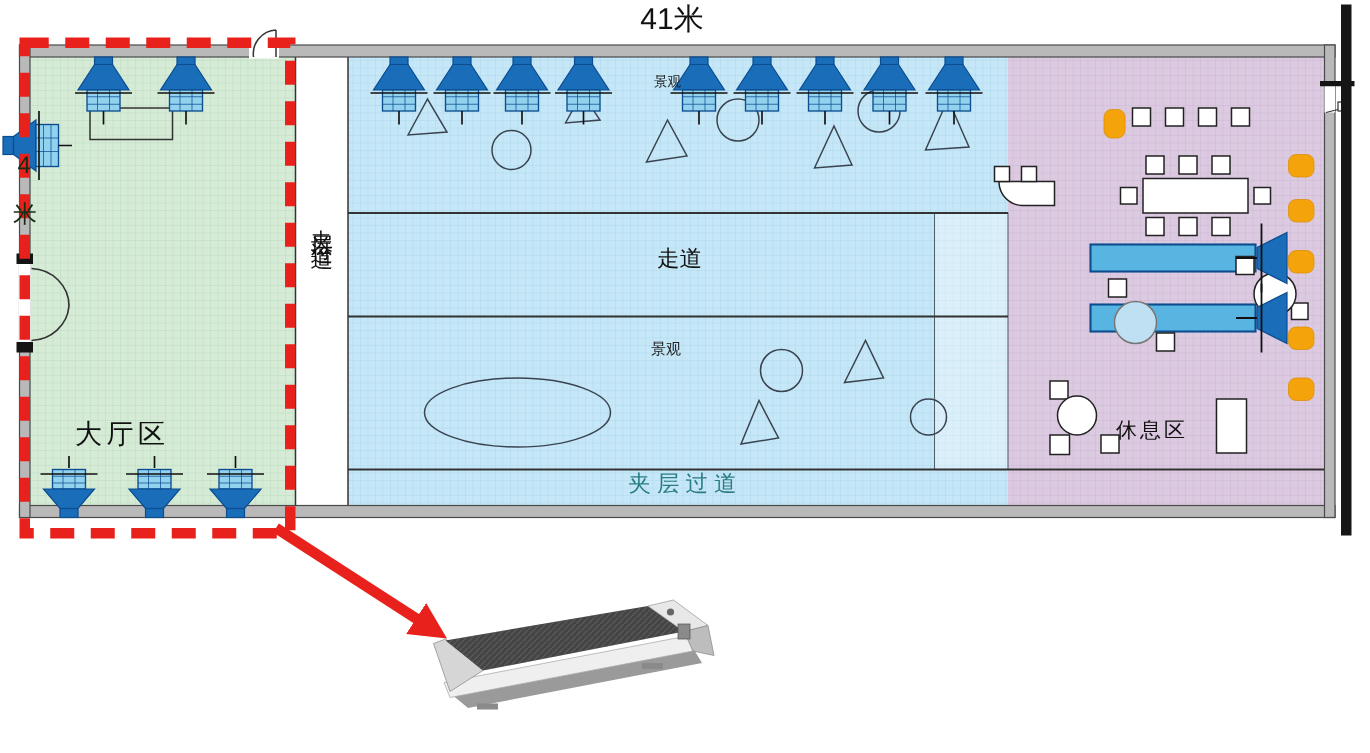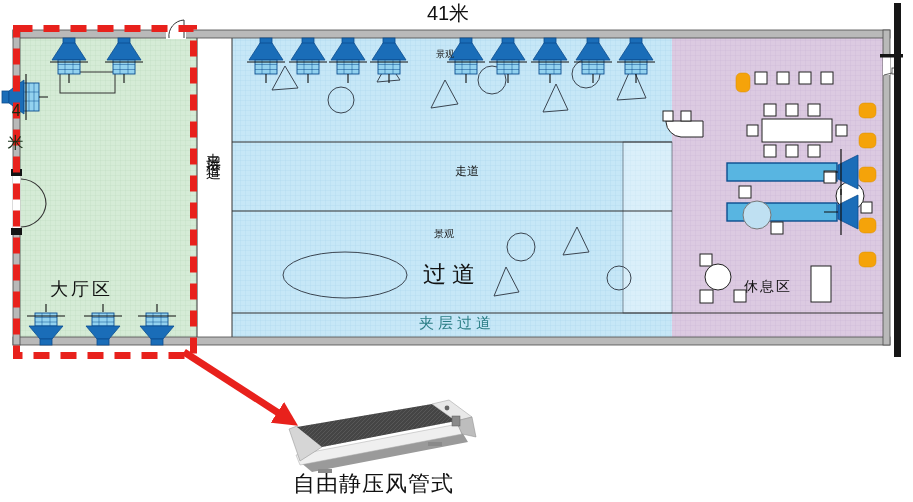--- a/index.html
+++ b/index.html
@@ -5,21 +5,21 @@
   html,body{margin:0;padding:0;background:#fff;}
   .stage{position:relative;width:913px;height:502px;background:#fff;overflow:hidden;
          font-family:"Liberation Sans","DejaVu Sans",sans-serif;color:#111;}
   .stage svg{position:absolute;left:0;top:0;}
   .lbl{position:absolute;white-space:nowrap;line-height:1.1;}
   .vert{writing-mode:vertical-rl;text-orientation:upright;}
   .b{font-weight:400;}
   .dim-top{left:398px;top:2px;width:100px;text-align:center;font-size:20px;}
   .dim-left{left:7px;top:102px;font-size:16px;color:#142c14;letter-spacing:2px;}
   .mezz-side{left:205px;top:141px;font-size:15px;letter-spacing:4px;color:#111;}
-  .walkway{left:427px;top:165px;width:52px;text-align:right;font-size:12px;}
+  .walkway{left:427px;top:165px;width:52px;text-align:center;font-size:15px;}
   .lands-top{left:436px;top:50px;font-size:9px;color:#222;}
   .lands-mid{left:434px;top:228px;font-size:10px;color:#222;}
   .corridor1{left:402px;top:262px;width:100px;text-align:center;font-size:23px;letter-spacing:6px;}
   .corridor2{left:392px;top:289px;width:120px;text-align:center;font-size:19px;}
   .lobby{left:50px;top:280px;font-size:18px;letter-spacing:3px;}
   .rest{left:744px;top:279px;font-size:14px;letter-spacing:2px;}
   .mezz-bot{left:419px;top:315px;font-size:15px;letter-spacing:4px;color:#2b7d85;}
   .caption{left:293px;top:472px;font-size:22px;letter-spacing:1px;}
 </style>
 </head>
@@ -278,18 +278,16 @@
     <rect id="dashbox" x="16.5" y="28.5" width="177" height="327" fill="none" stroke="#e8211c" stroke-width="7" stroke-dasharray="16 11"></rect>
     <line id="arrow" x1="184" y1="352" x2="280" y2="414" stroke="#e8211c" stroke-width="7" marker-end="url(#ah)"></line>
   </svg>
 
   <div class="lbl b dim-top">41米</div>
   <div class="lbl b vert dim-left">4米</div>
   <div class="lbl vert mezz-side">夹层过道</div>
   <div class="lbl walkway">走道</div>
   <div class="lbl lands-top">景观</div>
   <div class="lbl lands-mid">景观</div>
-  <div class="lbl b corridor1">过道</div>
   <div class="lbl b lobby">大厅区</div>
   <div class="lbl b rest">休息区</div>
   <div class="lbl mezz-bot">夹层过道</div>
-  <div class="lbl b caption">自由静压风管式</div>
 </div>
 
 </body></html>

